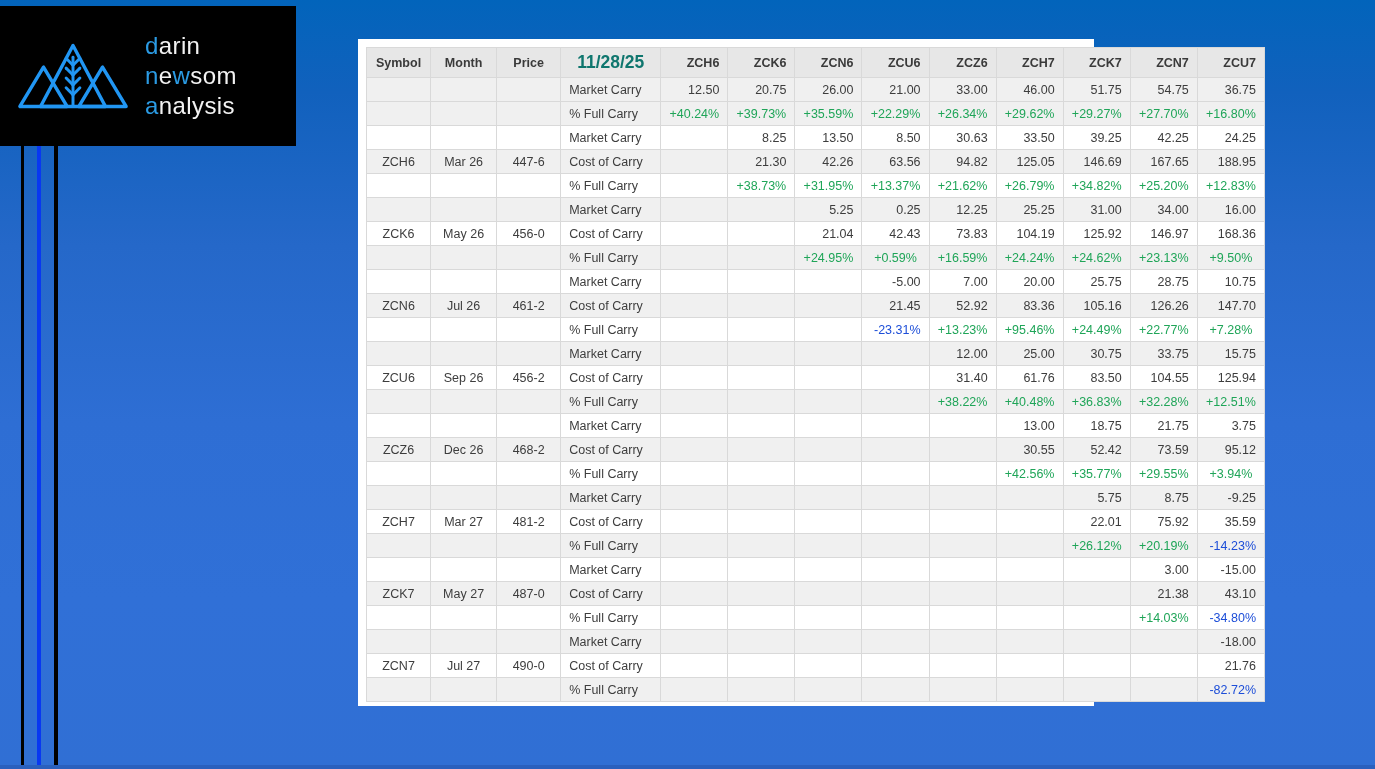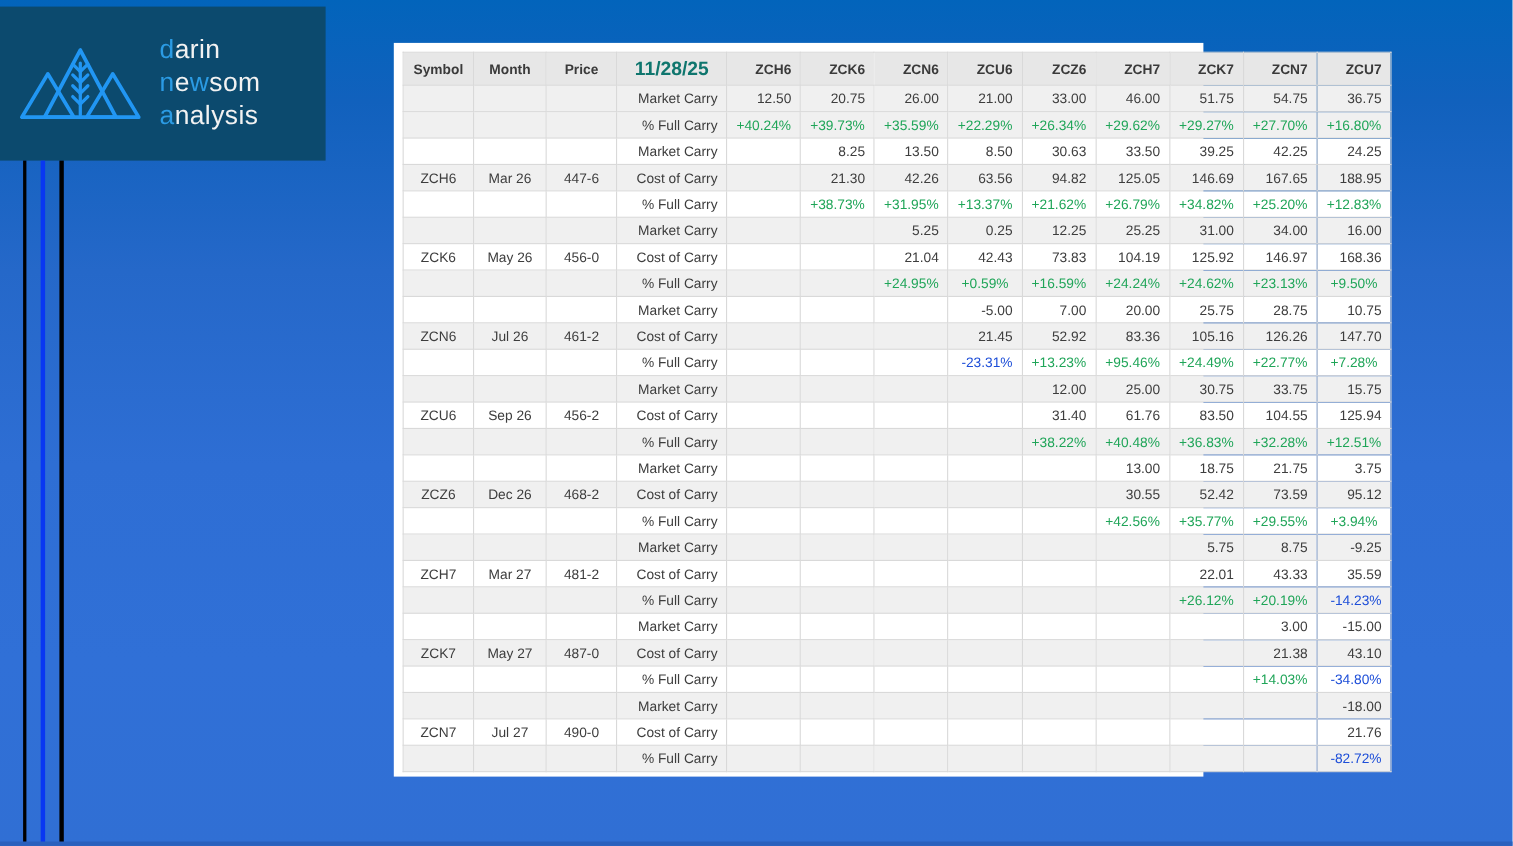--- a/index.html
+++ b/index.html
@@ -9,41 +9,41 @@
     font-family:"Liberation Sans",sans-serif;
   }
   
   .bottom-band{position:absolute;left:0;right:0;bottom:0;height:4px;background:#2a60bd;}
   
   .vline{position:absolute;top:146px;height:620px;}
   .vline.k1{left:21px;width:3px;background:#000;}
   .vline.bl{left:37px;width:4px;background:#0837f2;}
   .vline.k2{left:54px;width:4px;background:#000;}
   
-  .logo{position:absolute;left:0;top:6px;width:296px;height:140px;background:#0c4a6e;
+  .logo{position:absolute;left:0;top:6px;width:296px;height:140px;background:#000000;
         display:flex;align-items:center;}
   .logo svg{margin-left:14px;flex:0 0 auto;}
   .brand{margin-left:13px;font-size:24px;line-height:30px;font-weight:500;
          color:#f2f2f2;letter-spacing:.4px;}
   .brand .b{color:#2b9be4;}
   
   .sheet{position:absolute;left:358px;top:39px;width:736px;background:#fff;
          padding:8px 4px 4px 8px;box-sizing:border-box;}
   table{border-collapse:collapse;table-layout:fixed;width:899px;
         font-size:12.5px;color:#3d3d3d;}
   th,td{border:1px solid #d9d9d9;padding:0 8px;height:24px;overflow:hidden;
         white-space:nowrap;box-sizing:border-box;}
   thead th{height:30px;background:#e7e7e7;font-weight:bold;color:#3a3a3a;}
   th.meta{text-align:center;}
   th.date{color:#0f766e;font-size:17.5px;text-align:center;padding:0 2px;}
   th.contract{text-align:right;}
   tbody td{background:#ffffff;}
   tr.even td{background:#f0f0f0;}
   td.meta{text-align:center;}
-  td.label{text-align:right;}
+  td.label{}
   td.num{text-align:right;}
   td.pos{color:#1fa558;text-align:center;}
   td.neg{color:#1d4ed8;}
 </style>
 </head>
 <body>
 
 <div class="logo">
   <svg width="118" height="70" viewBox="0 0 120 70">
     <g fill="none" stroke="#2196f3" stroke-width="3.5" stroke-linejoin="round" stroke-linecap="round">
@@ -384,21 +384,21 @@
           <td class="meta">Mar 27</td>
           <td class="meta">481-2</td>
           <td class="label">Cost of Carry</td>
           <td class="num"></td>
           <td class="num"></td>
           <td class="num"></td>
           <td class="num"></td>
           <td class="num"></td>
           <td class="num"></td>
           <td class="num">22.01</td>
-          <td class="num">43.33</td>
+          <td class="num">75.92</td>
           <td class="num">35.59</td>
         </tr>
         <tr class="even">
           <td class="meta"></td>
           <td class="meta"></td>
           <td class="meta"></td>
           <td class="label">% Full Carry</td>
           <td class="num"></td>
           <td class="num"></td>
           <td class="num"></td>

